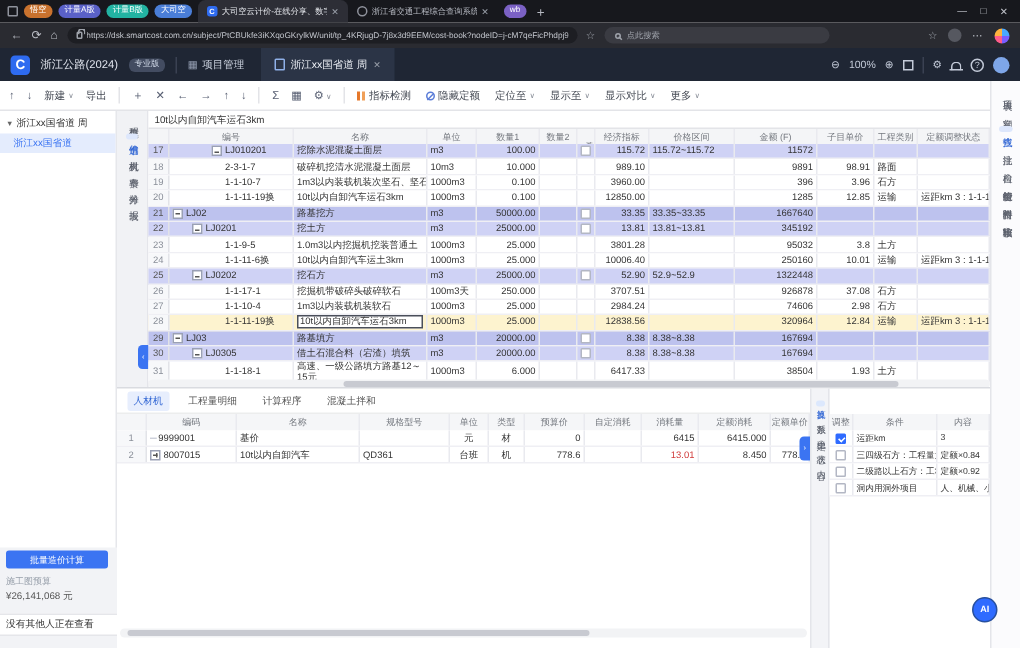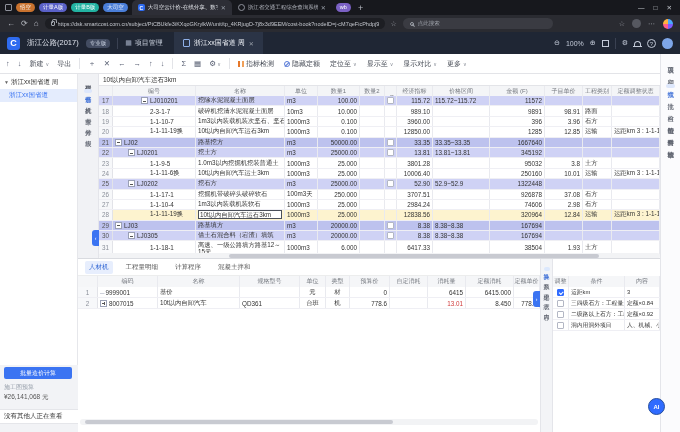--- a/index.html
+++ b/index.html
@@ -186,21 +186,21 @@
     <span class="abright">
       <span class="star">☆</span>
       <span class="avatar-dark"></span>
       <span class="dots">⋯</span>
       <span class="pin"></span>
     </span>
   </div>
 
   <div id="appbar" class="abs">
     <span class="logo">C</span>
-    <span class="product">浙江公路(2017)</span>
+    <span class="product">浙江公路(2024)</span>
     <span class="edition">专业版</span>
     <span class="vdiv"></span>
     <span class="menu-item">
       <span class="gridglyph">▦</span>
       <span>项目管理</span>
     </span>
     <span class="doc-tab">
       <span class="docicon"></span>
       <span>浙江xx国省道 周</span>
       <span class="bx">✕</span>

